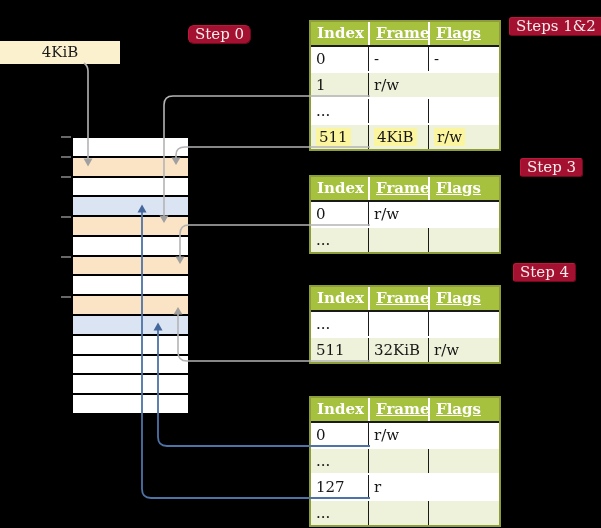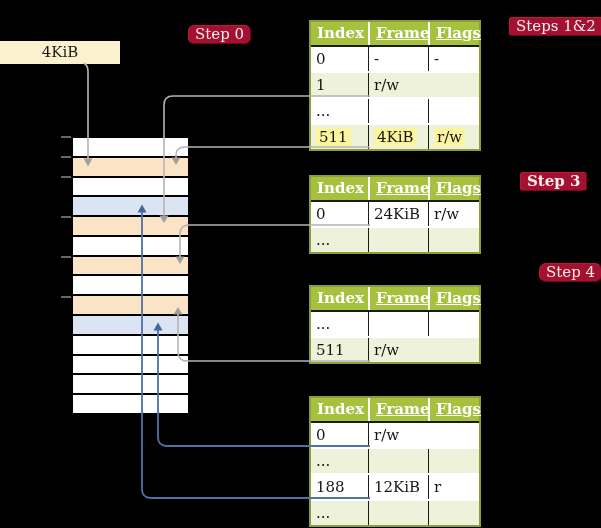--- a/index.html
+++ b/index.html
@@ -21,35 +21,35 @@
     background:var(--badge-bg,#a31030);
     color:var(--badge-text,#f6ecec);
     font-size:15px;line-height:17px;padding:0 6px;
     border:1px solid var(--badge-border-light,#c0173f);
     border-bottom-color:var(--badge-border-dark,#70091f);
     border-right-color:var(--badge-border-dark,#70091f);
     border-radius:3px;white-space:nowrap;
   }
   .badge-step0{left:188px;top:25px;border-radius:6px;}
   .badge-steps12{left:509px;top:17px;}
-  .badge-step3{left:520px;top:172px;font-weight:bold;}
-  .badge-step4{left:539px;top:263px;border-radius:7px;}
+  .badge-step3{left:520px;top:158px;}
+  .badge-step4{left:513px;top:263px;}
   
   .memcol{
     left:71px;top:136px;width:119px;height:279px;box-sizing:border-box;
     border:2px solid #000;background:#fff;
     display:flex;flex-direction:column;
   }
   .mrow{flex:1;}
   .mrow + .mrow{border-top:2px solid #000;}
   .mrow.table{background:var(--peach,#fbe4c5);}
   .mrow.page{background:var(--page-blue,#dae4f2);}
   
   .ptable{
-    width:172px;box-sizing:border-box;
+    width:192px;box-sizing:border-box;
     border:2px solid var(--table-border,#8e9d3a);
     background:var(--row-green,#eef2da);
     font-size:15px;
   }
   .t1{left:309px;top:20px;}
   .t2{left:309px;top:175px;}
   .t3{left:309px;top:285px;}
   .t4{left:309px;top:396px;}
   .thead{display:flex;height:23px;background:var(--header-green,#a5c13e);
          border-bottom:2px solid #1a1a1a;}
@@ -128,21 +128,20 @@
 </div>
 
 <div class="abs ptable t2">
   <div class="thead">
     <div class="hc c1">Index</div>
     <div class="hc c2">Frame</div>
     <div class="hc c3">Flags</div>
   </div>
   <div class="tr white">
     <div class="td c1"><span>0</span></div>
-    <div class="td c2"><span>24KiB</span></div>
     <div class="td c3"><span>r/w</span></div>
   </div>
   <div class="tr green">
     <div class="td c1"><span>...</span></div>
     <div class="td c2"><span></span></div>
     <div class="td c3"><span></span></div>
   </div>
 </div>
 
 <div class="abs ptable t3">
@@ -151,42 +150,42 @@
     <div class="hc c2">Frame</div>
     <div class="hc c3">Flags</div>
   </div>
   <div class="tr white">
     <div class="td c1"><span>...</span></div>
     <div class="td c2"><span></span></div>
     <div class="td c3"><span></span></div>
   </div>
   <div class="tr green">
     <div class="td c1"><span>511</span></div>
+    <div class="td c2"><span>32KiB</span></div>
     <div class="td c3"><span>r/w</span></div>
   </div>
 </div>
 
 <div class="abs ptable t4">
   <div class="thead">
     <div class="hc c1">Index</div>
     <div class="hc c2">Frame</div>
     <div class="hc c3">Flags</div>
   </div>
   <div class="tr white">
     <div class="td c1"><span>0</span></div>
     <div class="td c3"><span>r/w</span></div>
   </div>
   <div class="tr green">
     <div class="td c1"><span>...</span></div>
     <div class="td c2"><span></span></div>
     <div class="td c3"><span></span></div>
   </div>
   <div class="tr white">
-    <div class="td c1"><span>188</span></div>
-    <div class="td c2"><span>12KiB</span></div>
+    <div class="td c1"><span>127</span></div>
     <div class="td c3"><span>r</span></div>
   </div>
   <div class="tr green">
     <div class="td c1"><span>...</span></div>
     <div class="td c2"><span></span></div>
     <div class="td c3"><span></span></div>
   </div>
 </div>
 
 <svg class="overlay" width="601" height="528" viewBox="0 0 601 528">

